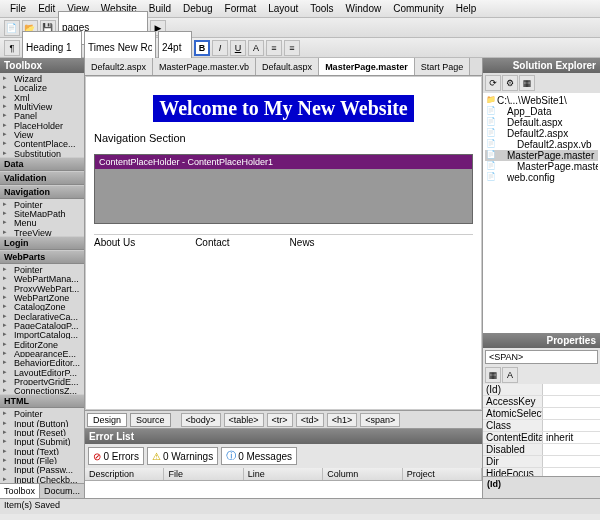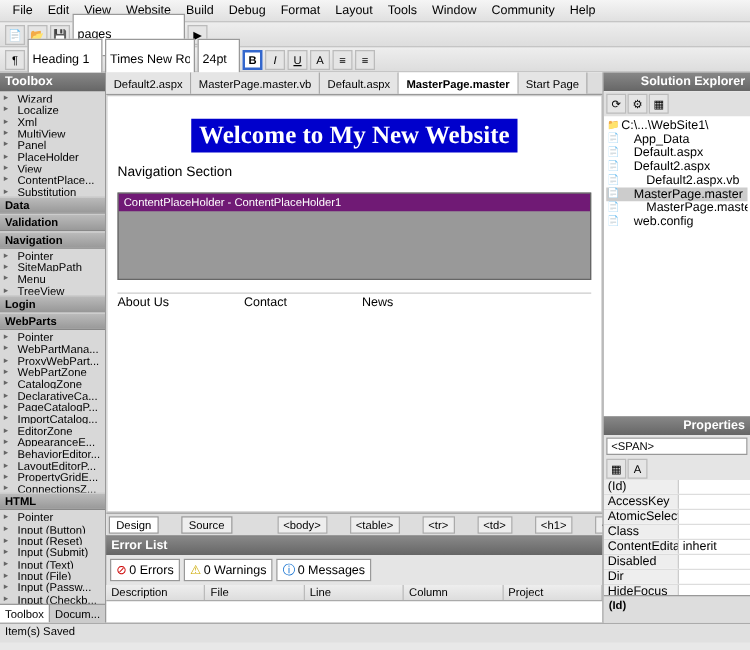--- a/index.html
+++ b/index.html
@@ -27,25 +27,25 @@
 .doctab.active { background: #fff; font-weight: bold; }
 .design-area { flex: 1; background: #fff; overflow: auto; padding: 8px; border: 1px solid #ccc; }
 .page-hdr { text-align: center; margin: 10px 0; }
 .page-hdr h1 { display: inline-block; background: #0000cc; color: #fff; font-family: "Times New Roman", serif; font-size: 20px; font-weight: bold; padding: 2px 6px; }
 .cols { display: flex; gap: 20px; margin: 8px 0; }
 .col1 { width: 100px; font-size: 11px; }
 .col2 { width: 100px; font-size: 11px; }
 .cph { background: #999; border: 1px solid #666; margin: 10px 0; height: 70px; }
 .cph-label { background: #701a75; color: #fff; font-size: 9px; padding: 2px 4px; }
 .footer-links { display: flex; gap: 60px; margin-top: 4px; font-size: 11px; border-top: 1px solid #ccc; padding-top: 2px; }
-.view-tabs { display: flex; background: #ddd; height: 18px; border-top: 1px solid #999; align-items: center; gap: 18px; padding: 0 2px; }
+.view-tabs { display: flex; background: #ddd; height: 18px; border-top: 1px solid #999; align-items: center; gap: 3px; padding: 0 2px; }
 .vtab { padding: 1px 5px; font-size: 9px; border: 1px solid #999; background: #eee; }
 .vtab.active { background: #fff; }
 .crumb { padding: 1px 4px; font-size: 9px; border: 1px solid #aaa; background: #eee; }
-.errlist { height: 70px; background: #737373; border-top: 1px solid #999; display: flex; flex-direction: column; }
+.errlist { height: 70px; background: #bef264; border-top: 1px solid #999; display: flex; flex-direction: column; }
 .errlist-hdr { background: linear-gradient(#888,#666); color: #fff; font-weight: bold; padding: 2px 4px; font-size: 10px; }
 .errbtns { display: flex; gap: 3px; padding: 3px; background: #e5e5e5; }
 .errbtn { border: 1px solid #999; background: #fff; padding: 1px 4px; font-size: 9px; display: flex; align-items: center; gap: 2px; }
 .errtable { flex: 1; background: #fff; }
 .errth { display: flex; background: linear-gradient(#eee,#ddd); border-bottom: 1px solid #aaa; }
 .errth span { flex: 1; padding: 1px 4px; font-size: 9px; border-right: 1px solid #bbb; }
 .right { width: 118px; display: flex; flex-direction: column; background: #d8d8d8; border-left: 1px solid #999; }
 .pane-hdr { background: linear-gradient(#888,#666); color: #fff; font-weight: bold; padding: 2px 4px; font-size: 10px; text-align: right; }
 .soln { flex: 1; background: #fff; overflow: hidden; font-size: 9px; }
 .soln-tb { background: #e0e0e0; padding: 2px; display: flex; gap: 1px; }

